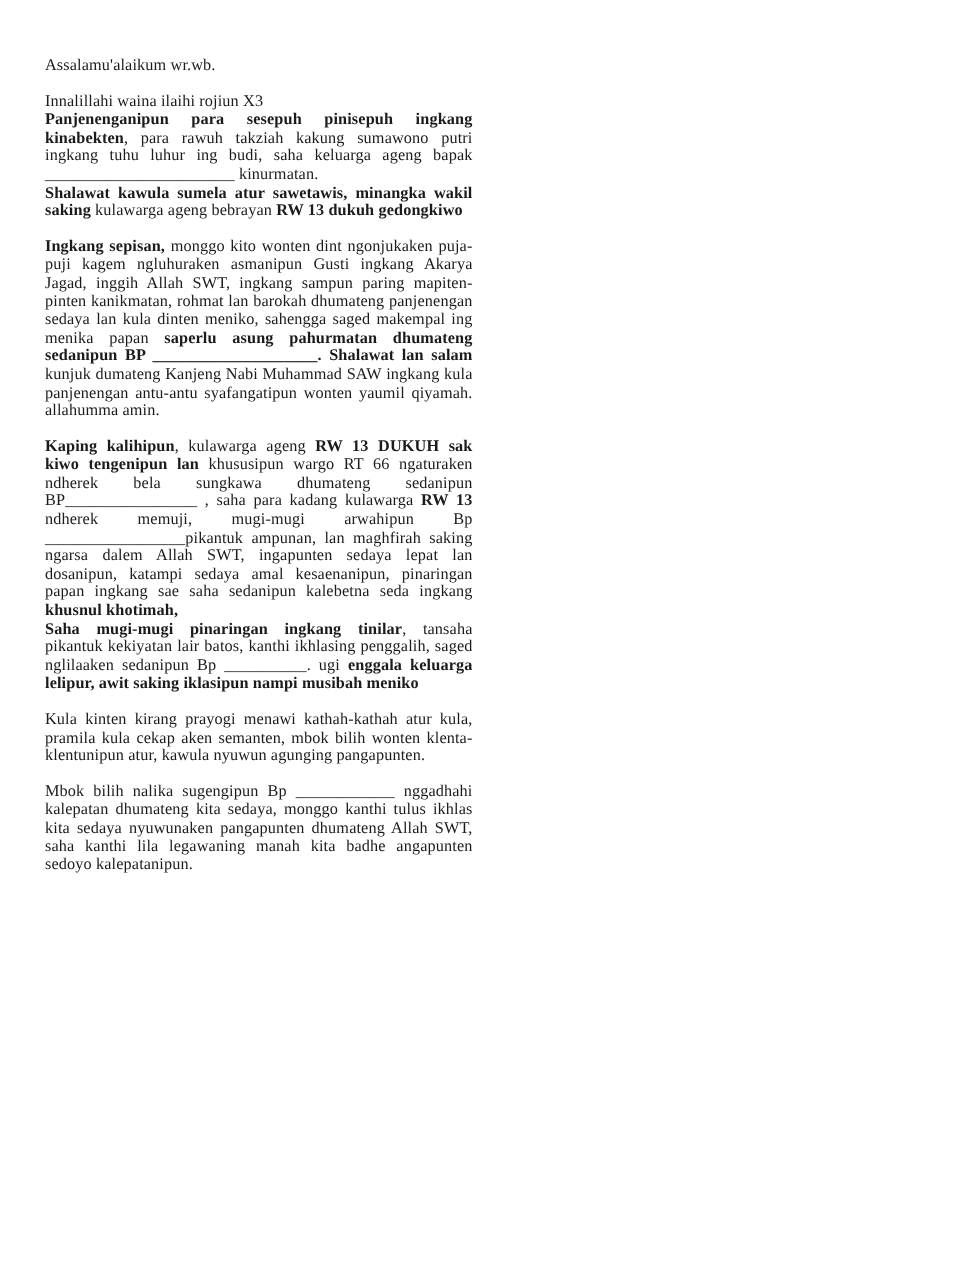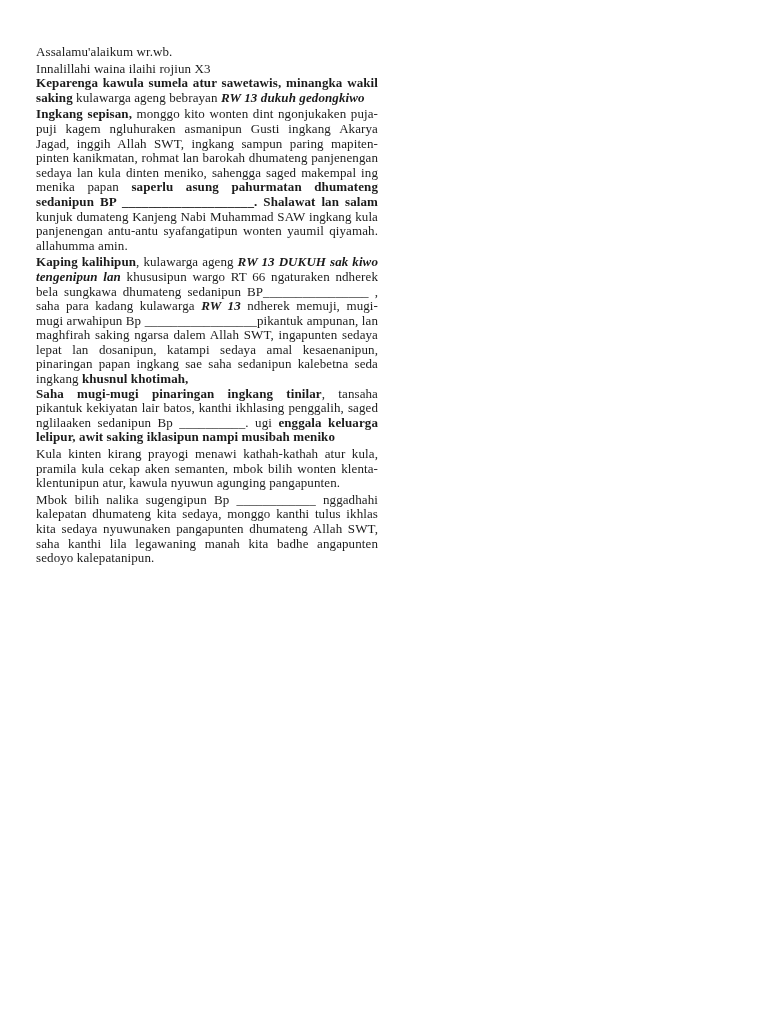--- a/index.html
+++ b/index.html
@@ -28,34 +28,35 @@
     line-height: 14.6px;
     letter-spacing: 0.1px;
     color: #1b1b1b;
     text-align: justify;
   }
   .doc-body p {
     margin: 0;
     padding: 0;
   }
   .doc-body p.gap {
-    margin-top: 2px;
+    margin-top: 14px;
   }
   .run { font-weight: normal; font-style: normal; }
   .run.bold { font-weight: bold; }
-  .run.bold-italic { font-weight: bold; font-style: italic; }
+  .run.bold-italic { font-weight: bold; }
   .run.regular { font-weight: normal; }
 </style>
 </head>
 <body style="background: rgb(255, 255, 255);">
 
 <div class="page">
   <div class="doc-body" style="color: rgb(27, 27, 27);">
       <p><span class="run regular">Assalamu'alaikum wr.wb.</span></p>
       <p class="gap"><span class="run regular">Innalillahi waina ilaihi rojiun X3</span></p>
-      <p><span class="run bold">Keparenga kawula sumela atur sawetawis, minangka wakil saking </span><span class="run regular">kulawarga ageng bebrayan </span><span class="run bold-italic">RW 13 dukuh gedongkiwo</span></p>
+      <p><span class="run bold">Panjenenganipun para sesepuh pinisepuh ingkang kinabekten</span><span class="run regular">, para rawuh takziah kakung sumawono putri  ingkang tuhu luhur ing budi, saha keluarga ageng bapak _______________________ kinurmatan.</span></p>
+      <p><span class="run bold">Shalawat kawula sumela atur sawetawis, minangka wakil saking </span><span class="run regular">kulawarga ageng bebrayan </span><span class="run bold-italic">RW 13 dukuh gedongkiwo</span></p>
       <p class="gap"><span class="run bold">Ingkang sepisan, </span><span class="run regular">monggo kito wonten dint ngonjukaken puja-puji kagem ngluhuraken asmanipun Gusti ingkang Akarya Jagad, inggih Allah SWT, ingkang sampun paring mapiten-pinten  kanikmatan, rohmat lan barokah dhumateng panjenengan sedaya lan kula dinten meniko, sahengga saged makempal ing menika papan </span><span class="run bold">saperlu asung pahurmatan dhumateng sedanipun BP ____________________.  Shalawat lan salam</span><span class="run regular"> kunjuk dumateng Kanjeng Nabi Muhammad SAW ingkang kula panjenengan antu-antu syafangatipun wonten yaumil qiyamah. allahumma amin.</span></p>
       <p class="gap"><span class="run bold">Kaping kalihipun</span><span class="run regular">, kulawarga ageng </span><span class="run bold-italic">RW 13 DUKUH sak kiwo tengenipun lan</span><span class="run regular">  khususipun wargo RT 66 ngaturaken ndherek bela sungkawa dhumateng sedanipun BP________________ , saha para kadang kulawarga </span><span class="run bold-italic">RW 13</span><span class="run regular"> ndherek memuji, mugi-mugi arwahipun Bp _________________pikantuk ampunan, lan maghfirah saking ngarsa dalem Allah SWT, ingapunten sedaya lepat lan dosanipun, katampi sedaya amal kesaenanipun, pinaringan papan ingkang sae saha sedanipun kalebetna seda ingkang </span><span class="run bold">khusnul khotimah,</span></p>
       <p><span class="run bold">Saha mugi-mugi pinaringan ingkang tinilar</span><span class="run regular">, tansaha pikantuk kekiyatan lair batos, kanthi ikhlasing penggalih, saged nglilaaken sedanipun Bp __________. ugi </span><span class="run bold">enggala keluarga lelipur,  awit saking iklasipun nampi musibah meniko</span></p>
       <p class="gap"><span class="run regular">Kula kinten kirang prayogi menawi kathah-kathah atur kula, pramila kula cekap aken semanten, mbok bilih wonten klenta-klentunipun atur, kawula nyuwun agunging pangapunten.</span></p>
       <p class="gap"><span class="run regular">Mbok bilih nalika sugengipun Bp ____________ nggadhahi kalepatan dhumateng kita sedaya, monggo kanthi tulus ikhlas kita sedaya nyuwunaken pangapunten dhumateng Allah SWT, saha kanthi lila legawaning manah kita badhe angapunten sedoyo kalepatanipun.</span></p>
     </div>
 </div>
 
 </body></html>

